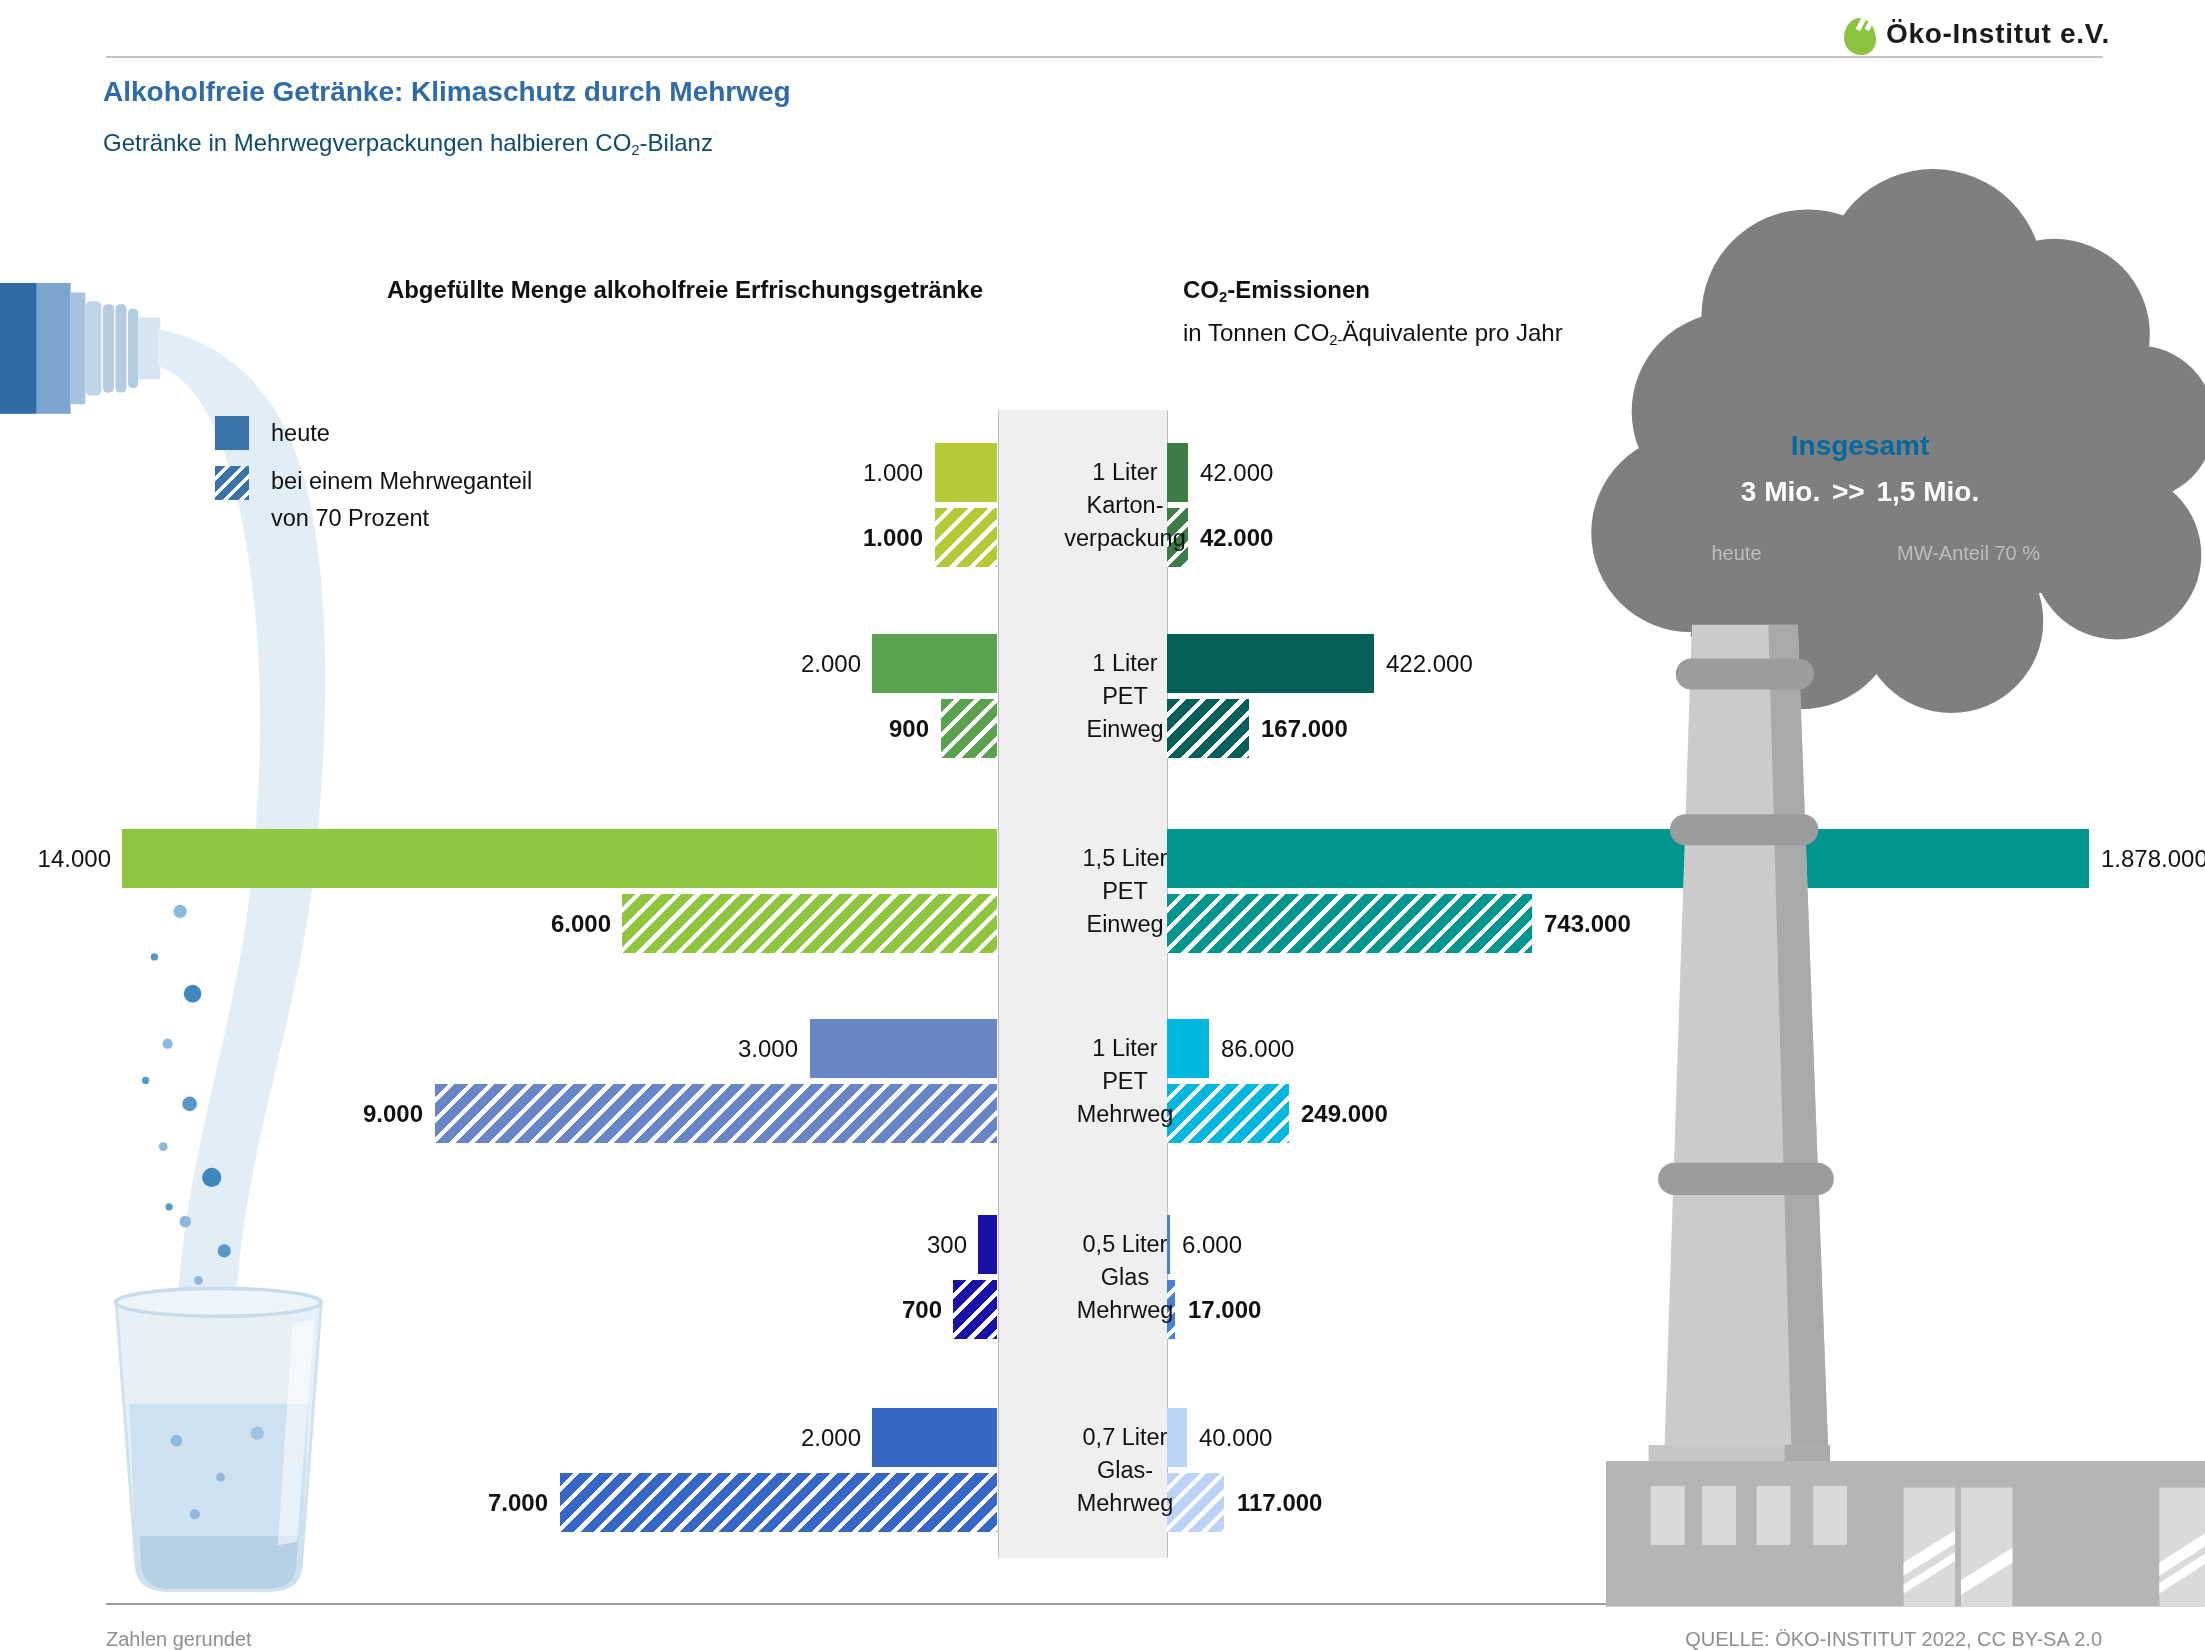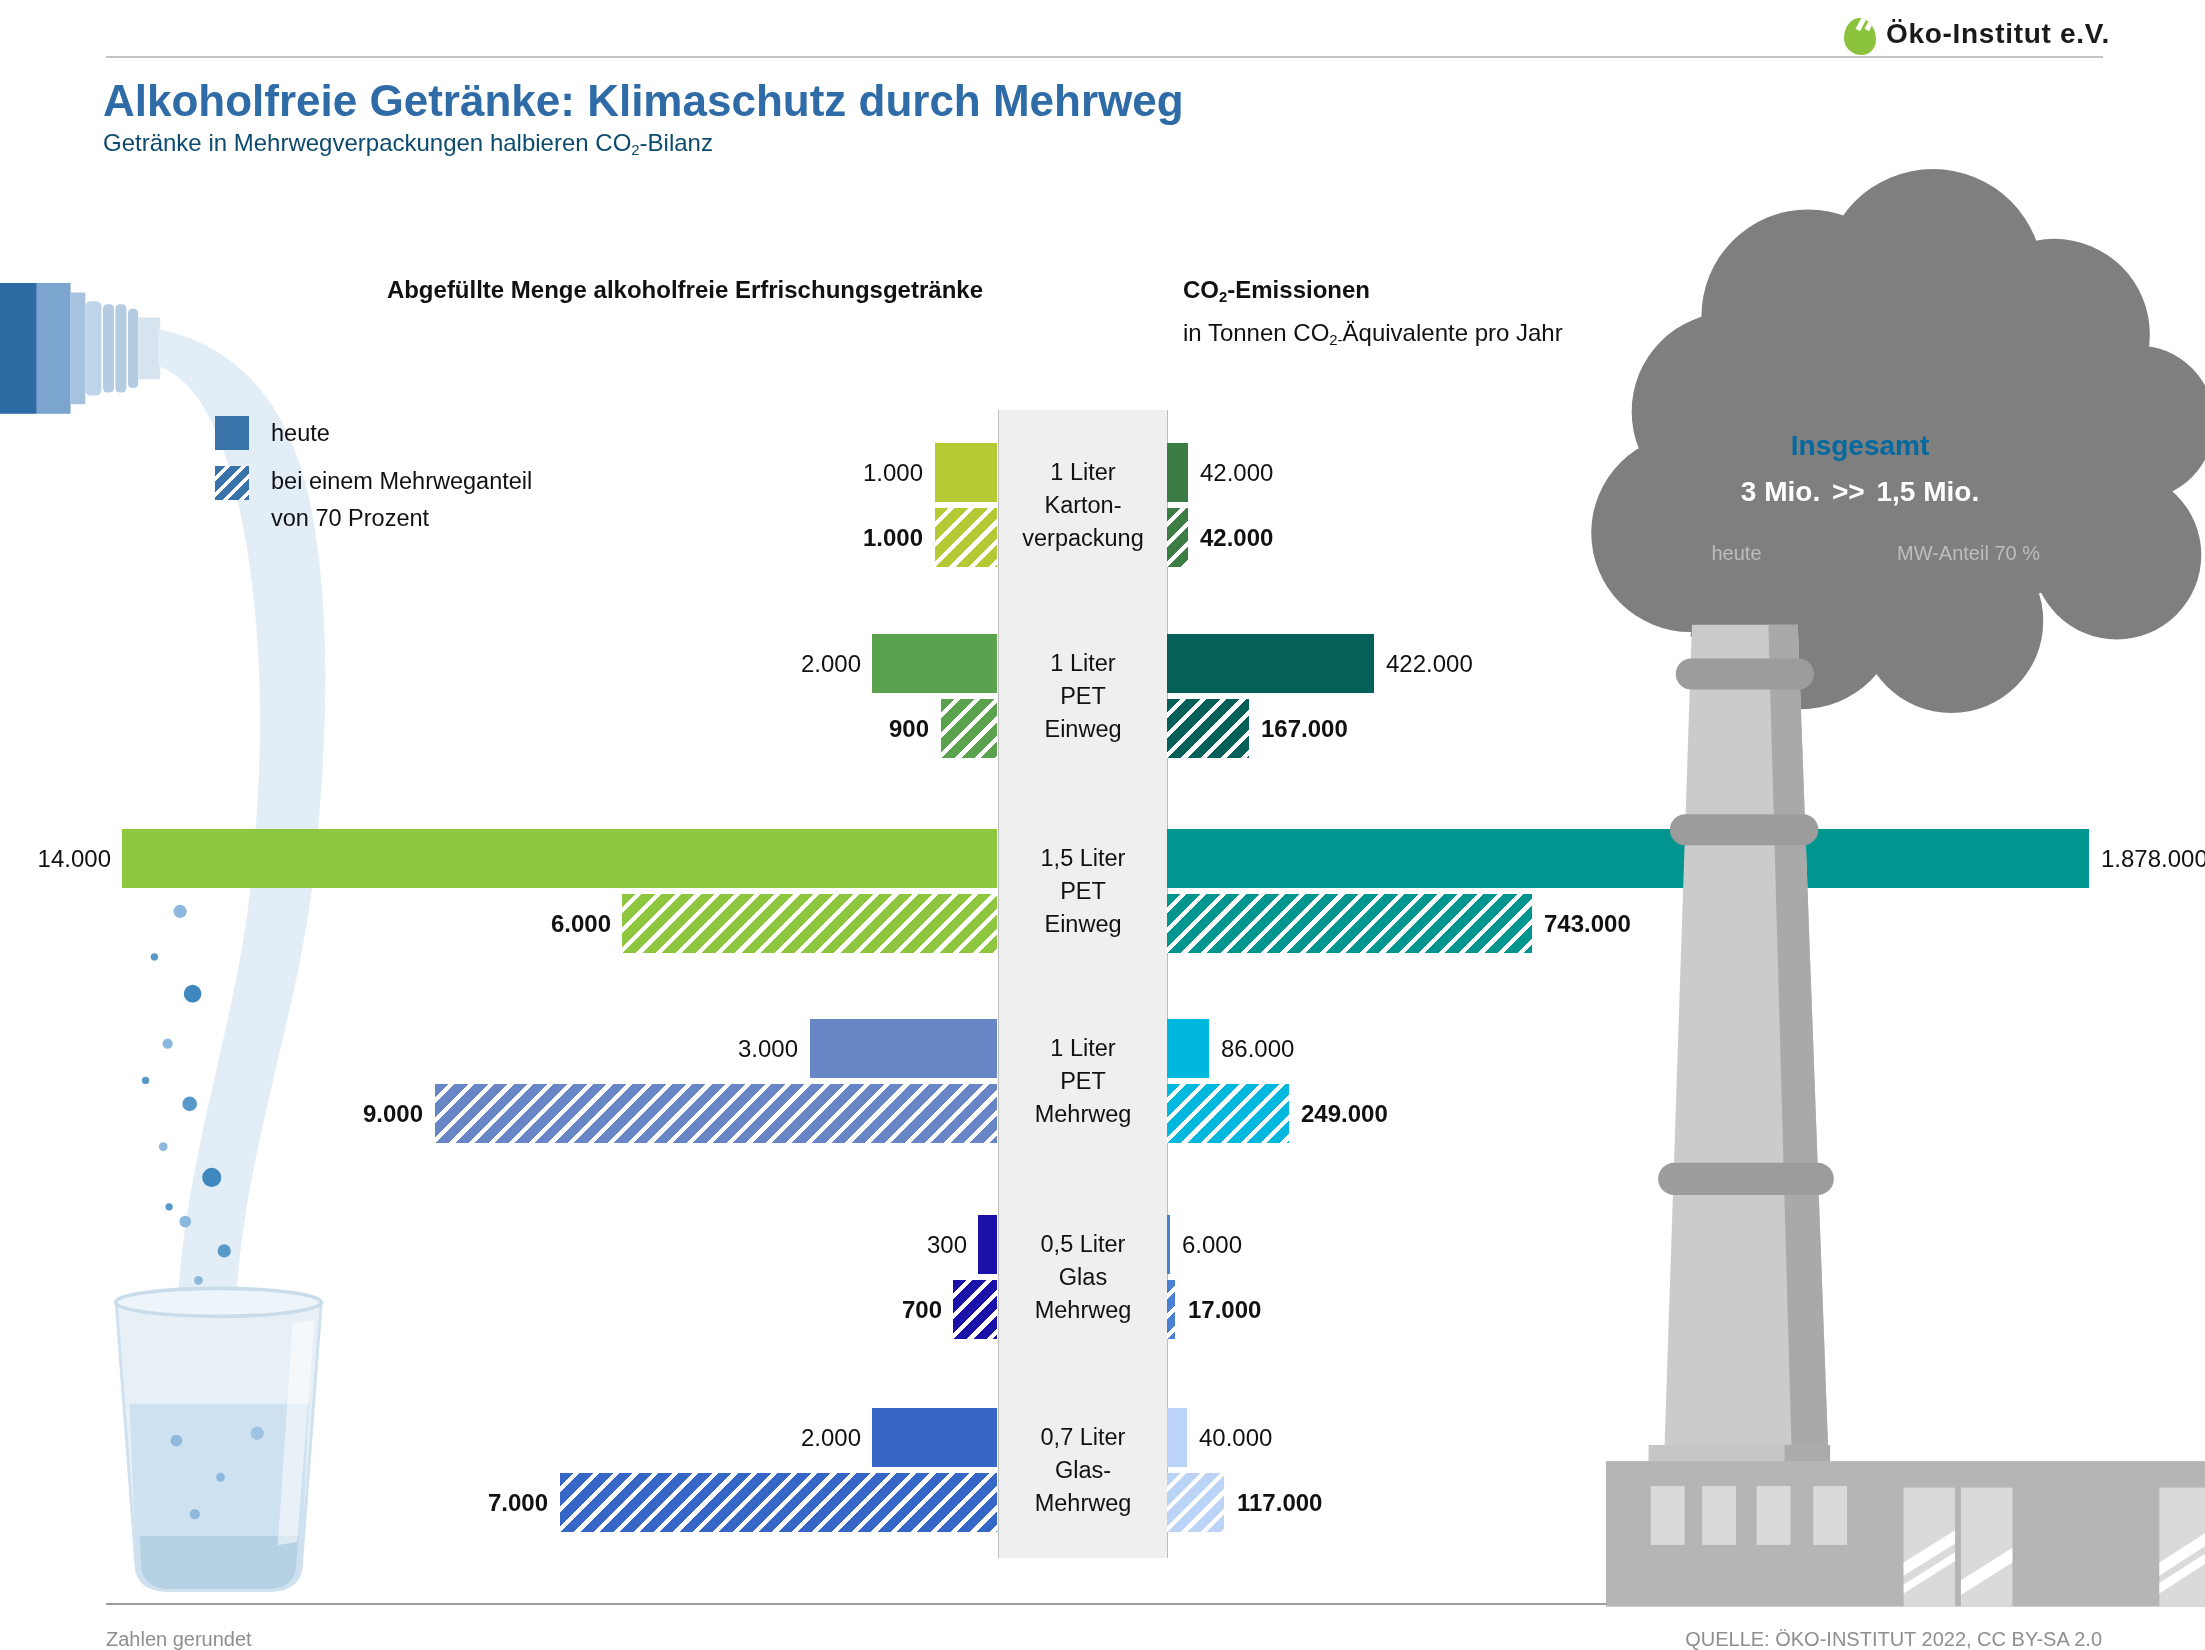--- a/index.html
+++ b/index.html
@@ -1,21 +1,21 @@
 <!DOCTYPE html>
 <html style="font-size:11.8px"><head>
 <meta charset="utf-8">
 <style>
   html,body{margin:0;padding:0;background:#fff;}
   .canvas{position:relative;width:2205px;height:1650px;background:#fff;
           font-family:"Liberation Sans",sans-serif;overflow:hidden;}
   .rule{position:absolute;left:106px;width:1997px;height:2.2px;background:#c3c3c3;}
   .rule.bottom{background:#9d9d9d;}
   
-  .title{position:absolute;left:103px;top:76px;font-size:44px;font-weight:bold;color:#2f6ca7;text-align:right;}
+  .title{position:absolute;left:103px;top:76px;font-size:28px;font-weight:bold;color:#2f6ca7;text-align:right;}
   .subtitle{position:absolute;left:103px;top:129px;font-size:24px;color:#0c4a6e;}
   .subsc{font-size:0.62em;vertical-align:-0.3em;}
   
   .logo-text{position:absolute;left:1886px;top:17.6px;font-size:28px;font-weight:bold;color:#1a1a1a;letter-spacing:0.7px;}
   .logo-leaf{position:absolute;left:1844px;top:17.6px;width:32px;height:37px;background:#8bc33c;
              border-radius:48% 52% 46% 54% / 55% 60% 40% 45%;overflow:hidden;}
   .logo-leaf i{position:absolute;display:block;width:5.1px;height:16px;background:#fff;transform:rotate(28deg);}
   .logo-leaf i.s1{left:14.7px;top:-2.9px;}
   .logo-leaf i.s2{left:23.5px;top:-2.9px;}
   
@@ -37,21 +37,21 @@
   .chart-row{position:absolute;left:0;width:2205px;height:129px;z-index:2;}
   .bar{position:absolute;height:59px;}
   .bar.l{right:1208px;}
   .bar.r{left:1167px;}
   .bar.t{top:0;}
   .bar.s{top:65px;}
   .val{position:absolute;font-size:24px;line-height:59px;white-space:nowrap;color:#111;}
   .val.t{top:0;}
   .val.s{top:65px;font-weight:bold;}
   .cat{position:absolute;left:998px;width:170px;top:62px;transform:translateY(-50%);
-       text-align:center;font-size:23.5px;line-height:33px;color:#111;z-index:3;}
+       text-align:center;font-size:23.5px;line-height:33px;color:#111;z-index:3;padding-left:42px;}
   
   .cloud-title{position:absolute;left:1654px;top:430px;width:412px;text-align:center;
                color:#0369a1;font-weight:bold;font-size:28px;z-index:4;}
   .cloud-big{position:absolute;left:1610px;top:476px;width:500px;text-align:center;
              color:#fff;font-weight:bold;font-size:28px;z-index:4;white-space:nowrap;}
   .cloud-big .arr{margin:0 11.8px;}
   .cloud-sub{position:absolute;top:542px;text-align:center;color:#bdbdbd;font-size:20px;z-index:4;}
   .cloud-sub.left{left:1663px;width:147px;}
   .cloud-sub.right{left:1873px;width:191px;}
   

